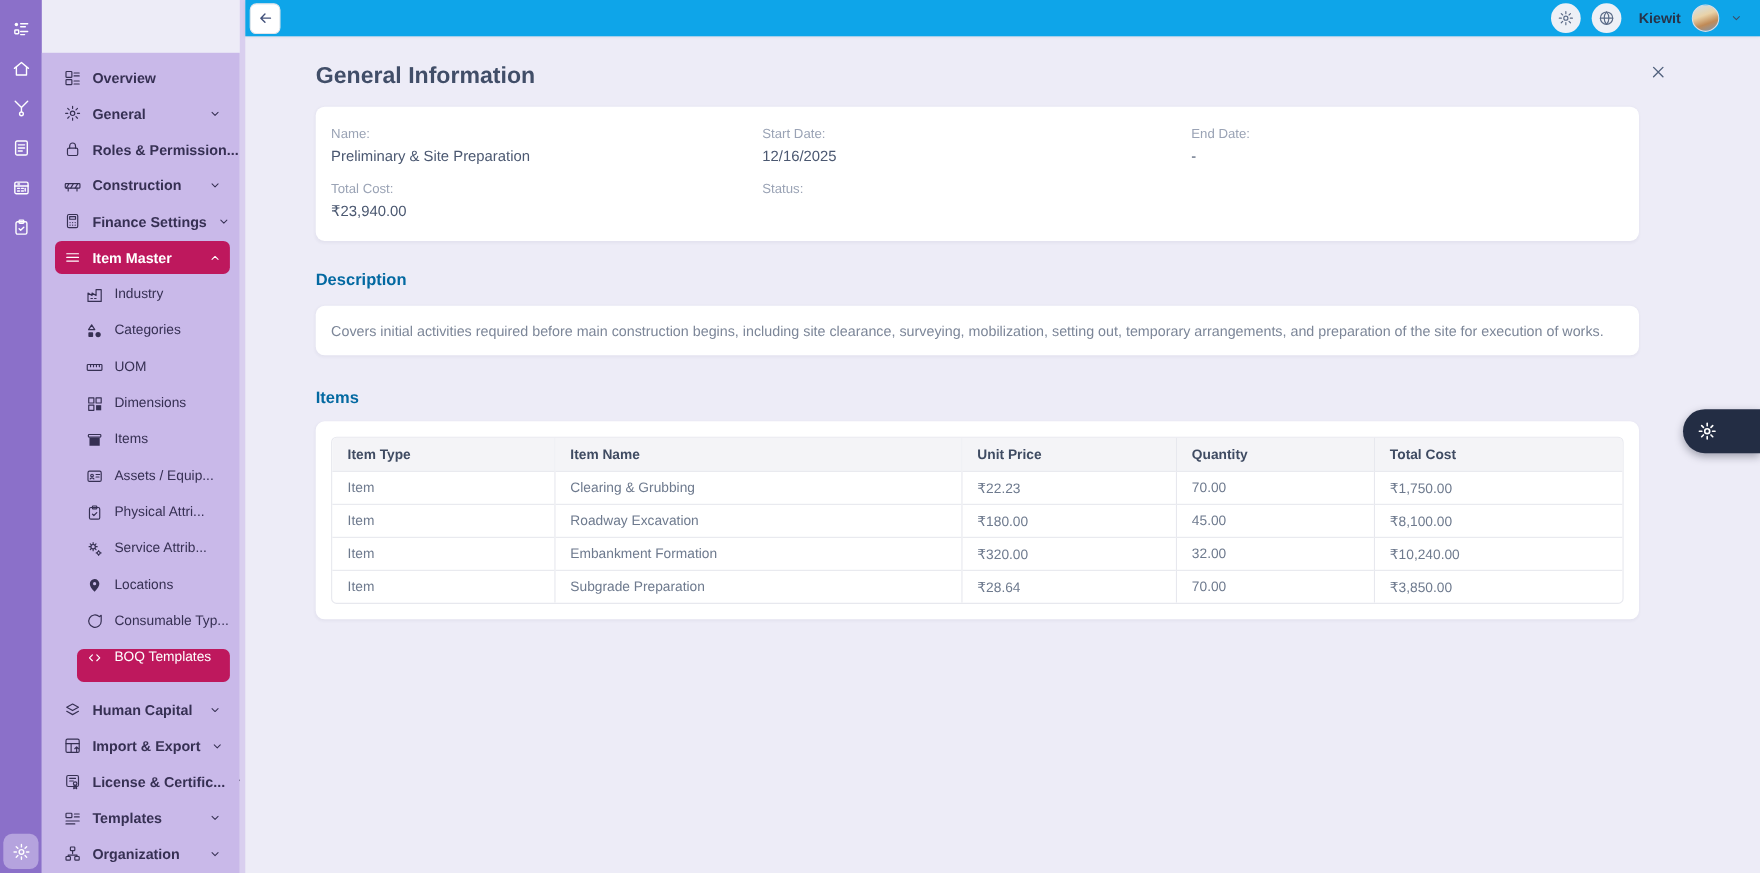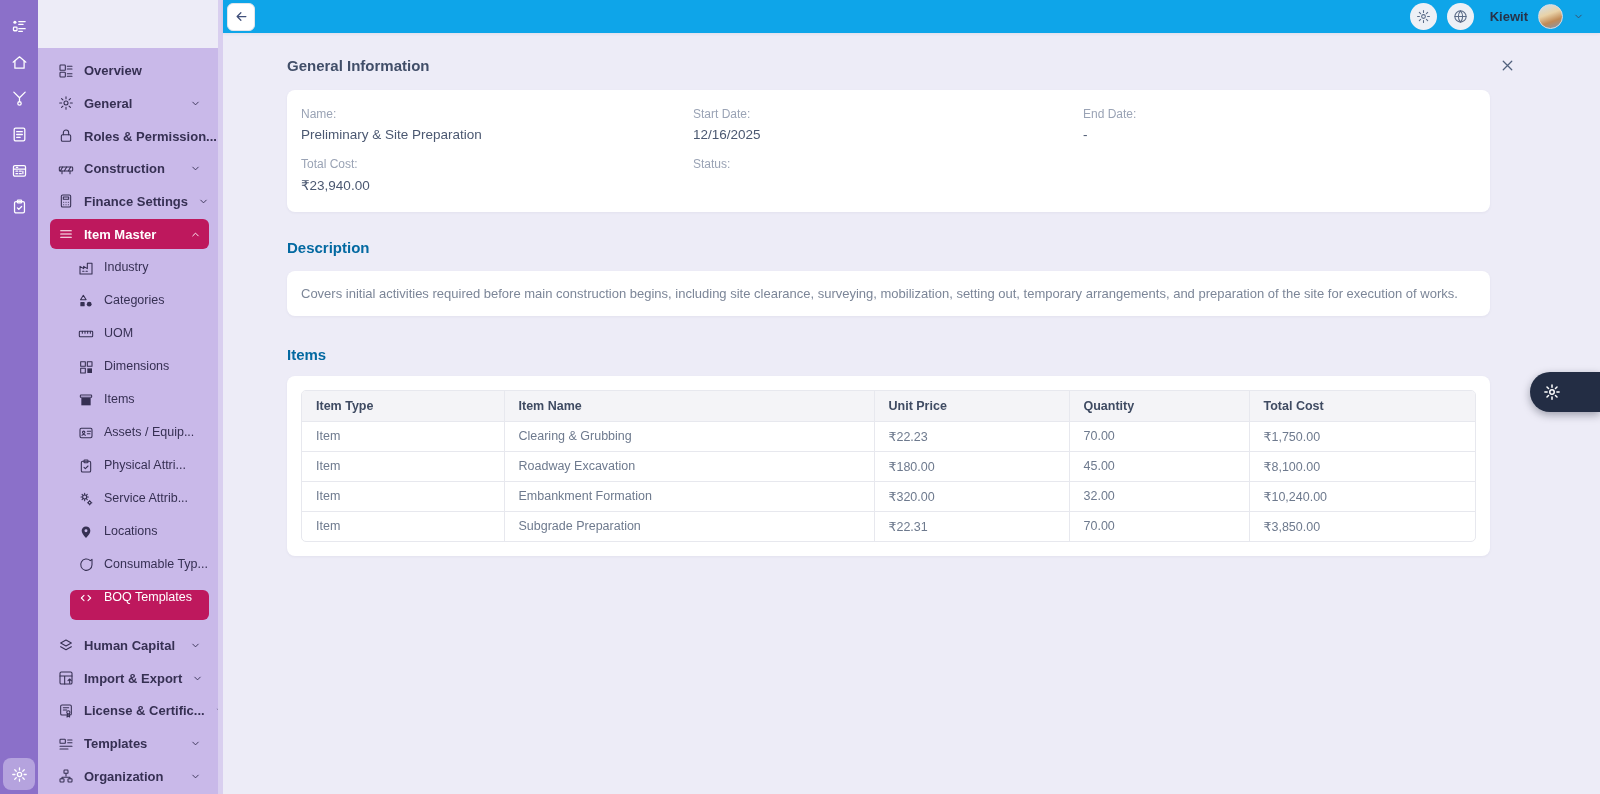--- a/index.html
+++ b/index.html
@@ -64,21 +64,21 @@
     stroke-linecap:round; stroke-linejoin:round; }
   .brand { font-size:13px; font-weight:700; color:#273349; margin-left:6px; }
   .avatar {
     width:25px; height:25px; border-radius:50%; border:1px solid #d9dde5; cursor:pointer;
     background:linear-gradient(160deg,#cfe0ec 0%,#e9d2a8 40%,#c08a56 68%,#7b97b7 100%);
   }
   .user-chev svg { width:11px; height:11px; fill:none; stroke:#3c4a63; stroke-width:2;
     stroke-linecap:round; stroke-linejoin:round; display:block; cursor:pointer; }
   
   .page { flex:1; padding:24px 110px 0 64px; overflow:hidden; }
-  .page-title { font-size:15px; font-weight:700; color:#414e68; }
+  .page-title { font-size:21px; font-weight:700; color:#414e68; }
   .close-btn { position:absolute; right:84px; top:57px; cursor:pointer; }
   .close-btn svg { width:17px; height:17px; fill:none; stroke:#51617d; stroke-width:1.8;
     stroke-linecap:round; }
   .card {
     background:#fff; border-radius:8px; box-shadow:0 1px 3px rgba(40,40,80,.05);
   }
   .gi-card { margin-top:16px; padding:17px 14px 19px; display:grid;
     grid-template-columns:392px 390px 1fr; row-gap:15px; }
   .f-label { font-size:12px; color:#9aa3b5; margin-bottom:6px; }
   .f-value { font-size:13.5px; color:#4b5871; }
@@ -438,21 +438,21 @@
             <tr>
               <td>Item</td>
               <td>Embankment Formation</td>
               <td>₹320.00</td>
               <td>32.00</td>
               <td>₹10,240.00</td>
             </tr>
             <tr>
               <td>Item</td>
               <td>Subgrade Preparation</td>
-              <td>₹22.31</td>
+              <td>₹28.64</td>
               <td>70.00</td>
               <td>₹3,850.00</td>
             </tr>
           </tbody>
         </table>
       </div>
     </div>
   </div>
 
   <div class="close-btn">

